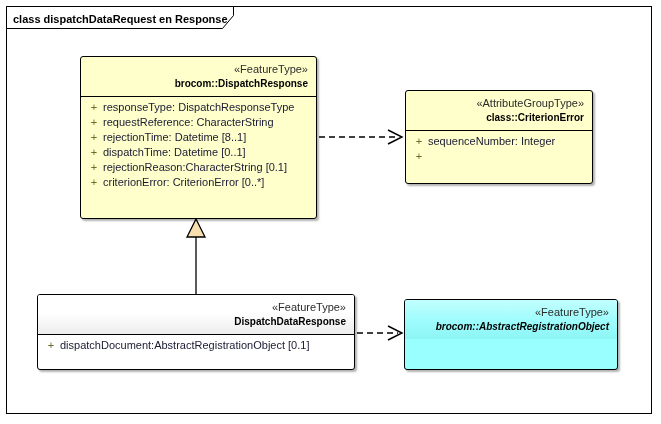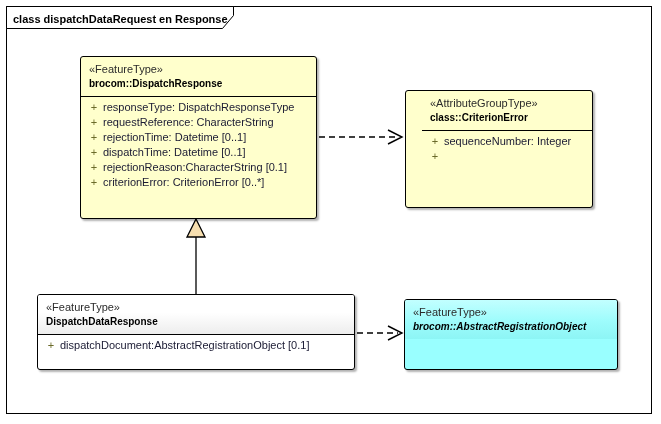--- a/index.html
+++ b/index.html
@@ -45,21 +45,21 @@
     position: absolute;
     box-sizing: border-box;
     border: 1px solid #000000;
     border-radius: 3px;
     box-shadow: 2px 2px 2px rgba(0,0,0,0.30);
     z-index: 5;
     overflow: hidden;
   }
   .uml-header {
     padding: 6px 8px 6px 8px;
-    text-align: left;
+    text-align: right;
     line-height: 1.25;
   }
   .stereotype {
     font-size: 11px;
     color: #2b2b2b;
     display: block;
     white-space: nowrap;
   }
   .classname {
     font-size: 10px;
@@ -120,21 +120,21 @@
   }
   .skin-cyan .uml-header {
     background: linear-gradient(to bottom, #c2ffff 0%, #9dfcfc 55%, #8df5f5 100%);
   }
 
   
   #class-dispatch-response {
     left: 80px; top: 56px; width: 237px; height: 163px;
   }
   #class-criterion-error {
-    left: 405px; top: 90px; width: 188px; height: 118px; padding-left: 16px;
+    left: 405px; top: 90px; width: 188px; height: 94px;
   }
   #class-dispatch-data-response {
     left: 37px; top: 294px; width: 318px; height: 76px;
   }
   #class-abstract-registration-object {
     left: 404px; top: 299px; width: 214px; height: 71px;
   }
 
   
   #connectors {
@@ -184,21 +184,21 @@
     <div class="attr-row">
       <span class="attr-vis">+</span>
       <span class="attr-text">responseType: DispatchResponseType</span>
     </div>
     <div class="attr-row">
       <span class="attr-vis">+</span>
       <span class="attr-text">requestReference: CharacterString</span>
     </div>
     <div class="attr-row">
       <span class="attr-vis">+</span>
-      <span class="attr-text">rejectionTime: Datetime [0..1]</span>
+      <span class="attr-text">rejectionTime: Datetime [8..1]</span>
     </div>
     <div class="attr-row">
       <span class="attr-vis">+</span>
       <span class="attr-text">dispatchTime: Datetime [0..1]</span>
     </div>
     <div class="attr-row">
       <span class="attr-vis">+</span>
       <span class="attr-text">rejectionReason:CharacterString [0.1]</span>
     </div>
     <div class="attr-row">

